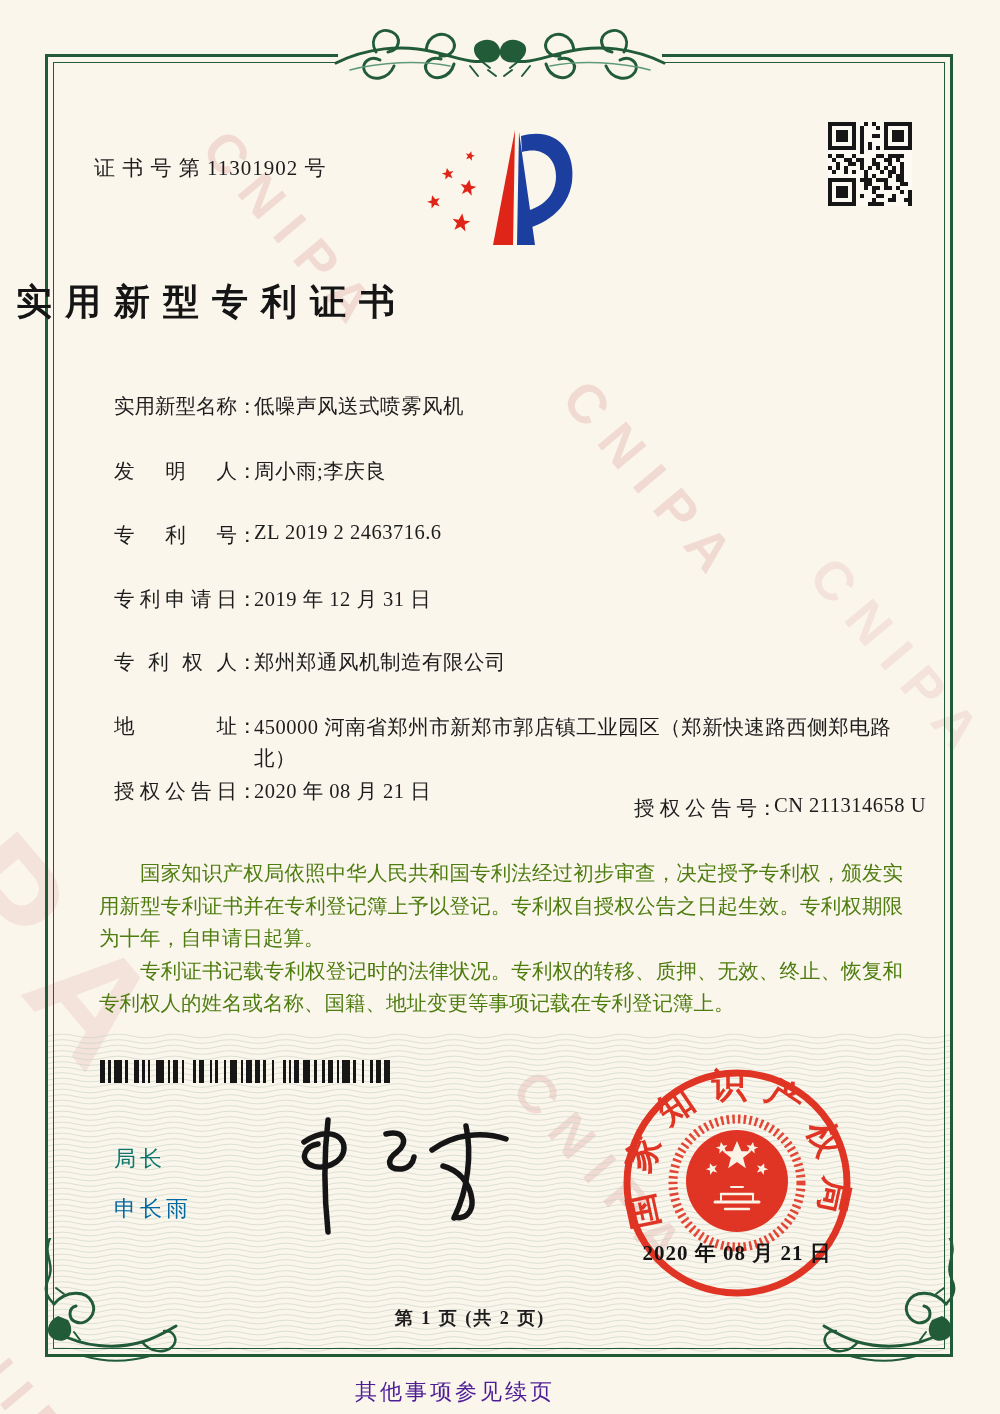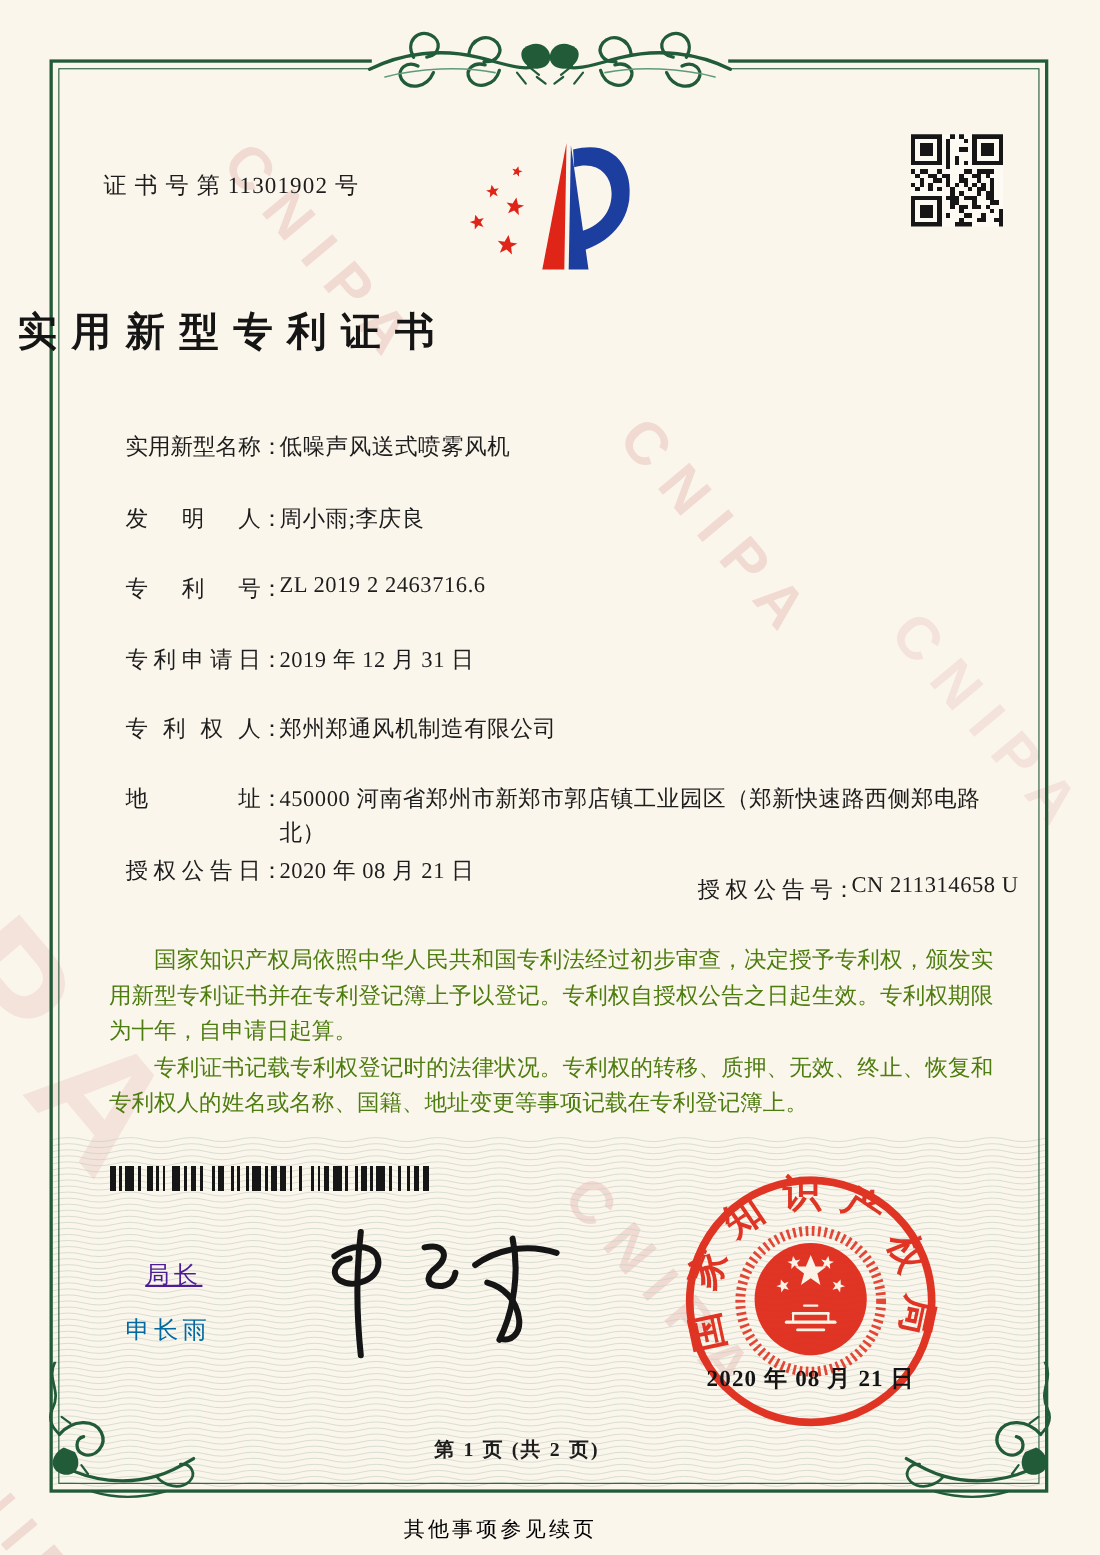--- a/index.html
+++ b/index.html
@@ -27,32 +27,32 @@
   .row{position:absolute;left:114px;font-size:20.5px;z-index:4;white-space:nowrap;}
   .lbl{display:inline-block;width:123px;text-align:justify;text-align-last:justify;vertical-align:top;}
   .colon{display:inline-block;width:17px;vertical-align:top;}
   .val{letter-spacing:.5px;}
   .row-addr .val{white-space:normal;display:inline-block;width:650px;line-height:31px;vertical-align:top;}
   .pair2{position:absolute;left:520px;top:17px;}
   .r1{top:392px}.r2{top:457px}.r3{top:521px}.r4{top:585px}.r5{top:648px}.r6{top:712px}.r7{top:777px}
   .paras{position:absolute;left:99px;top:857px;width:804px;z-index:4;color:#4d7c0f;}
   .paras p{margin:0;font-size:20.5px;line-height:32.5px;text-indent:2em;text-align:justify;}
   .barcode{position:absolute;left:100px;top:1060px;z-index:4;}
-  .director-title{position:absolute;left:132px;top:1144px;font-family:"Liberation Sans","DejaVu Sans",sans-serif;
-    font-size:22px;letter-spacing:4px;font-weight:500;z-index:4;color:#4c1d95;text-decoration:underline;}
+  .director-title{position:absolute;left:114px;top:1144px;font-family:"Liberation Sans","DejaVu Sans",sans-serif;
+    font-size:22px;letter-spacing:4px;font-weight:500;z-index:4;color:#0f766e;}
   .director-name{position:absolute;left:114px;top:1194px;font-family:"Liberation Sans","DejaVu Sans",sans-serif;
     font-size:22px;letter-spacing:4px;font-weight:500;z-index:4;color:#0369a1;}
   .signature{position:absolute;left:262px;top:1106px;z-index:4;}
   .seal{position:absolute;left:615px;top:1061px;z-index:5;opacity:.95;}
   .seal-date{position:absolute;left:629px;top:1239px;width:216px;text-align:center;font-size:21px;
     font-weight:600;letter-spacing:1px;color:#141414;z-index:6;}
   .footer{position:absolute;left:320px;top:1306px;width:300px;text-align:center;font-size:18px;
     letter-spacing:2px;z-index:4;font-weight:bold;}
-  .continuation{position:absolute;left:305px;top:1377px;width:300px;text-align:center;font-size:19px;
-    letter-spacing:3px;z-index:4;color:#000000;}
+  .continuation{position:absolute;left:305px;top:1377px;width:300px;text-align:center;font-size:22px;
+    letter-spacing:3px;z-index:4;color:#4c1d95;}
 </style>
 </head>
 <body>
 
 <div class="page">
 
   <span class="wm" style="left:238px;top:118px;font-size:54px;">CNIPA</span>
   <span class="wm" style="left:598px;top:368px;font-size:54px;">CNIPA</span>
   <span class="wm" style="left:-215px;top:500px;font-size:150px;opacity:.35;">CNIPA</span>
   <span class="wm" style="left:548px;top:1058px;font-size:54px;">CNIPA</span>

